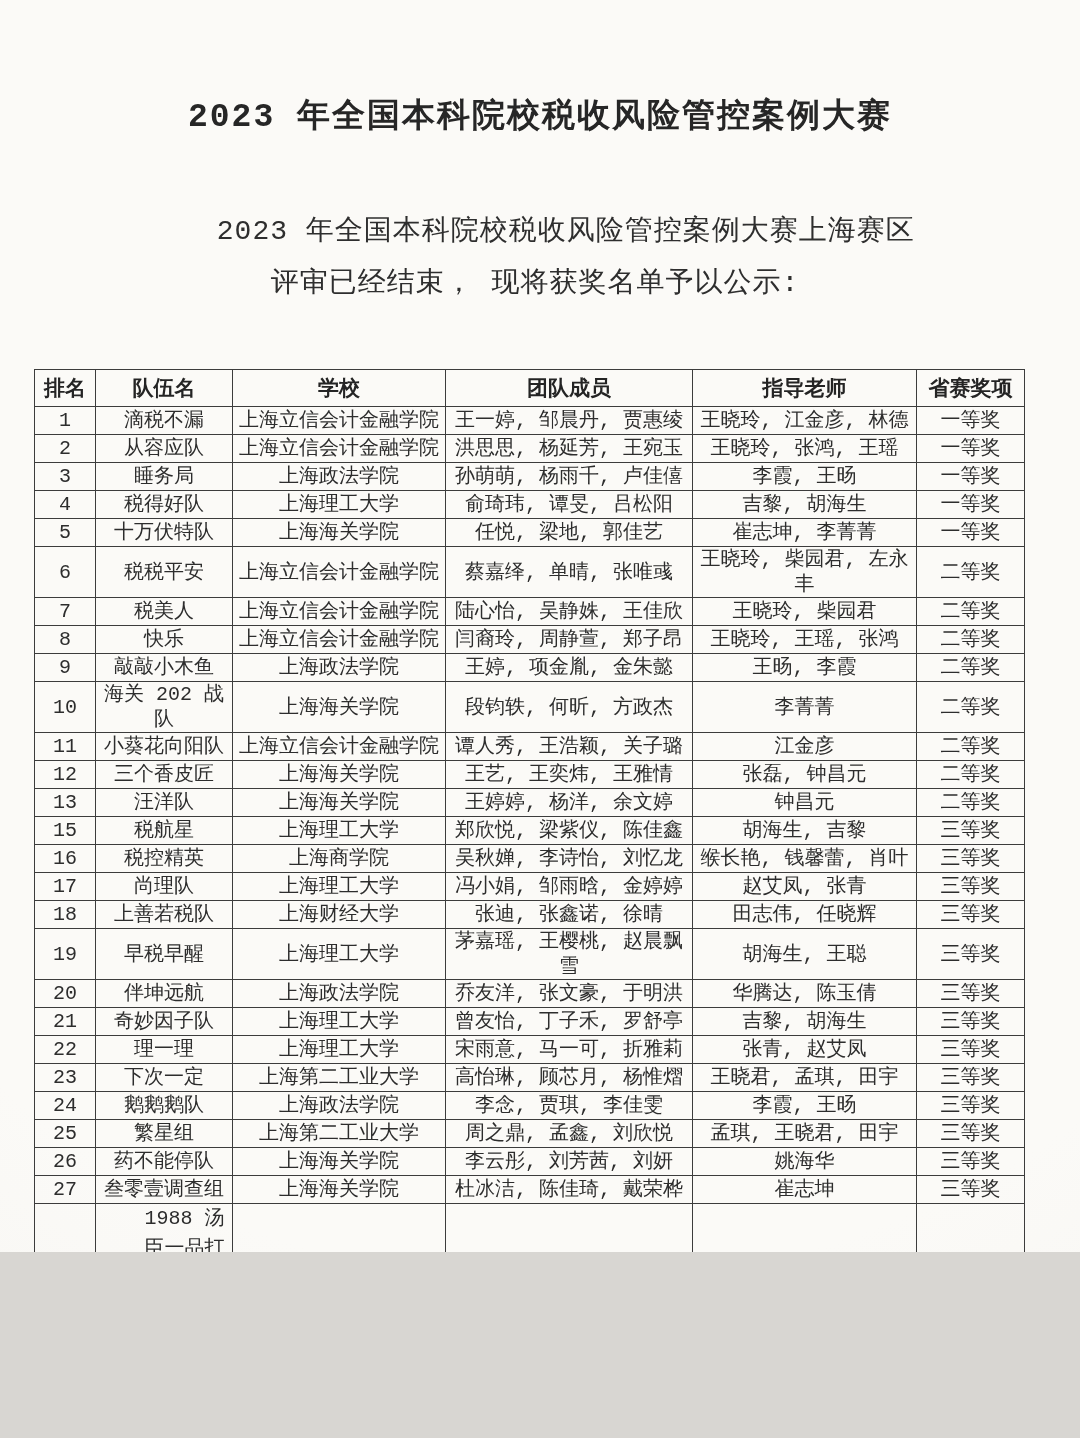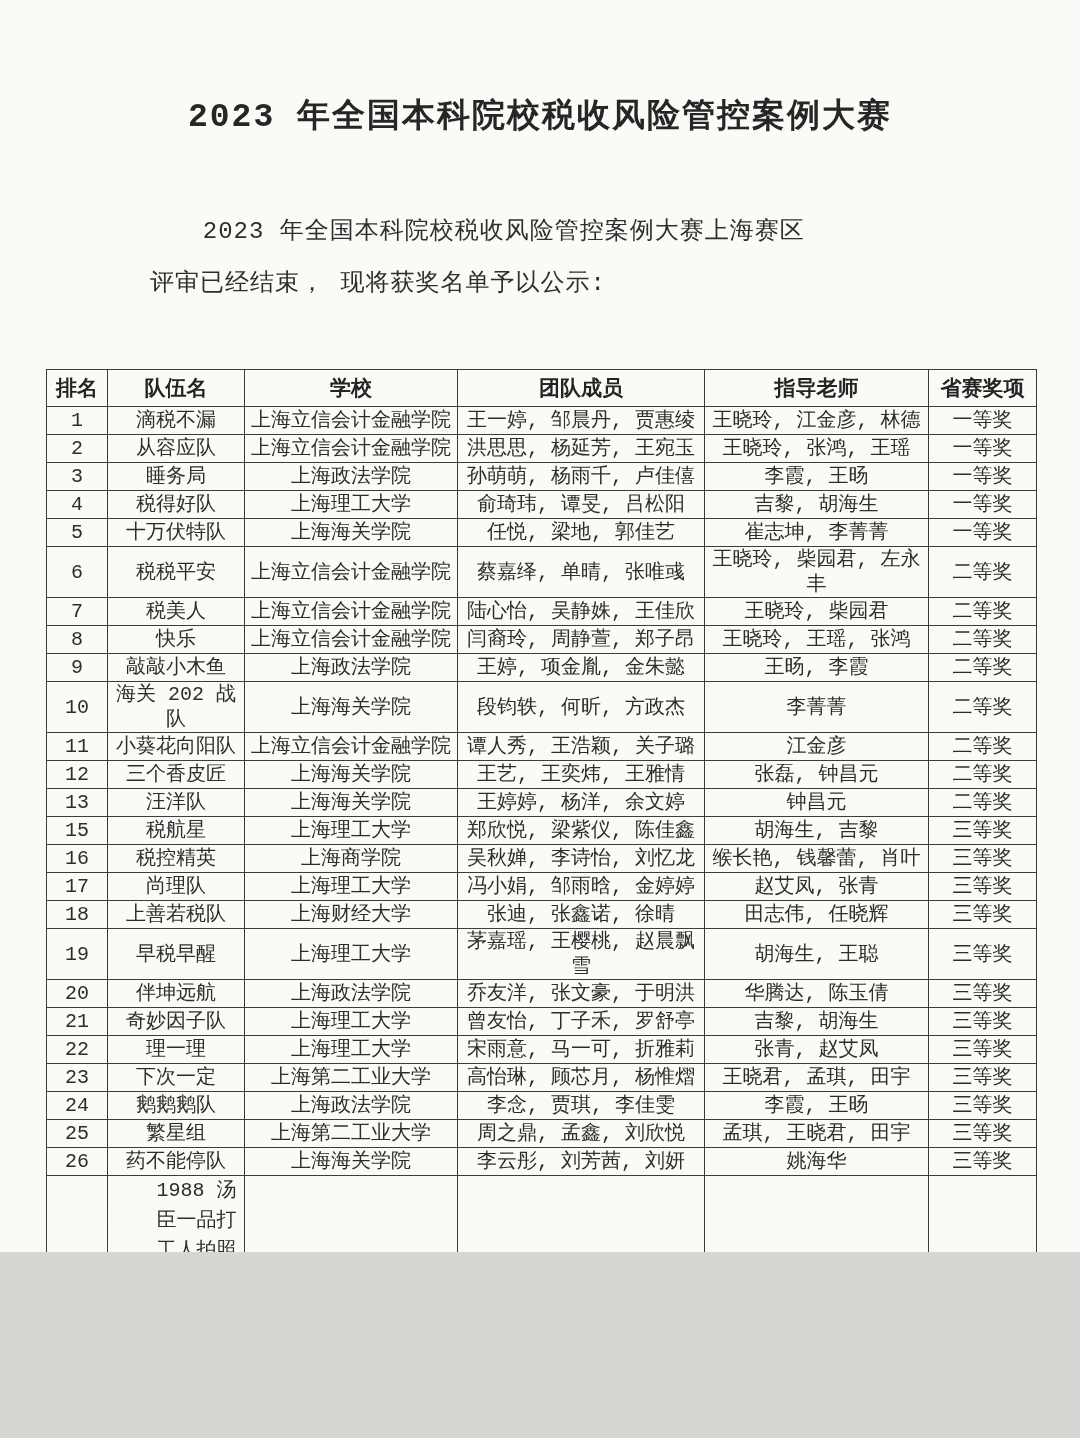--- a/index.html
+++ b/index.html
@@ -27,31 +27,32 @@
   .title-line {
     font-size: 33px;
     font-weight: bold;
     line-height: 56px;
     letter-spacing: 2px;
     color: #262626;
   }
   .intro-block {
     margin: 60px 0 0 150px;
     width: 770px;
-    font-size: 24px;
+    font-size: 28px;
     line-height: 52px;
     color: #2e2e2e;
     letter-spacing: 1px;
+    text-align: center;
   }
   .intro-line-1 { text-indent: 2.2em; }
   .intro-line-2 { text-indent: 0; }
 
   table.awards {
     position: absolute;
-    left: 46px;
+    left: 34px;
     top: 369px;
     width: 990px;
     border-collapse: collapse;
     table-layout: fixed;
     background: transparent;
   }
   table.awards th,
   table.awards td {
     border: 1.6px solid #3c3c3c;
     text-align: center;
@@ -310,20 +311,28 @@
     <td class="col-award">三等奖</td>
   </tr>
         <tr>
     <td class="col-rank">26</td>
     <td class="col-team">药不能停队</td>
     <td class="col-school">上海海关学院</td>
     <td class="col-members">李云彤, 刘芳茜, 刘妍</td>
     <td class="col-teachers">姚海华</td>
     <td class="col-award">三等奖</td>
   </tr>
+        <tr>
+    <td class="col-rank">27</td>
+    <td class="col-team">叁零壹调查组</td>
+    <td class="col-school">上海海关学院</td>
+    <td class="col-members">杜冰洁, 陈佳琦, 戴荣桦</td>
+    <td class="col-teachers">崔志坤</td>
+    <td class="col-award">三等奖</td>
+  </tr>
         <tr class="tall">
     <td class="col-rank">28</td>
     <td class="col-team">1988 汤臣一品打工人拍照只比耶</td>
     <td class="col-school">上海海关学院</td>
     <td class="col-members">罗萍, 刘严, 陆珺</td>
     <td class="col-teachers">崔志坤</td>
     <td class="col-award">三等奖</td>
   </tr>
       </tbody>
   </table>

